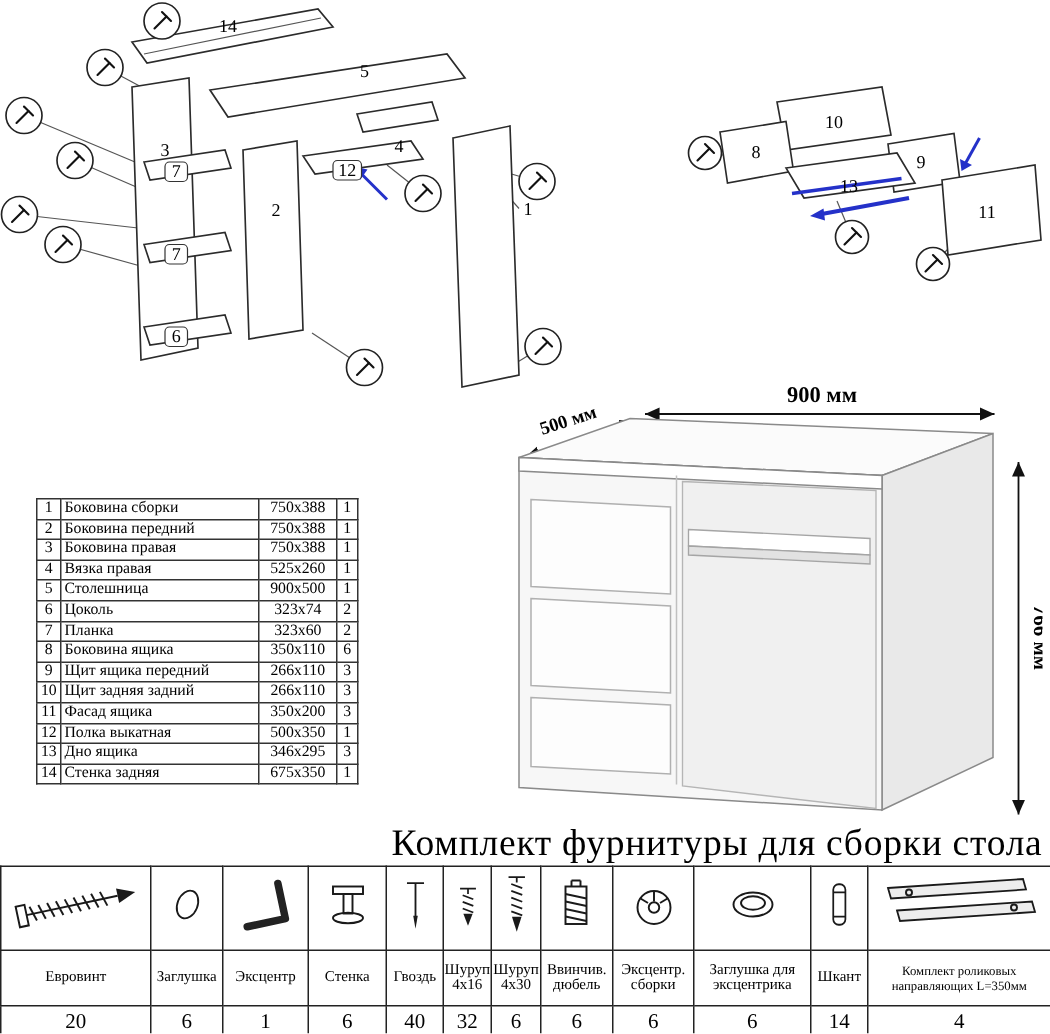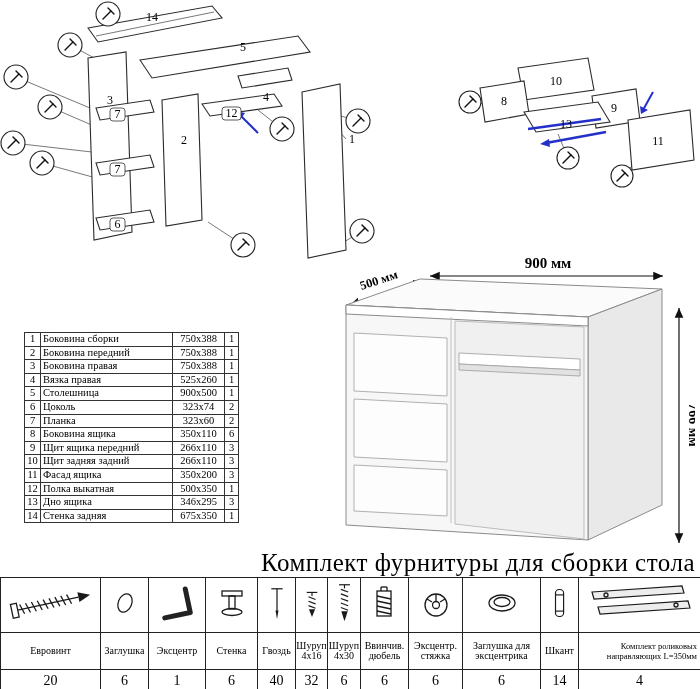--- a/index.html
+++ b/index.html
@@ -13,21 +13,21 @@
   .parts-table{position:absolute;left:24px;top:332px;width:214px;border-collapse:collapse;table-layout:fixed;}
   .parts-table td{border:0.8px solid #333;font-size:10.5px;line-height:12.6px;height:12.6px;
                   padding:0 2px;white-space:nowrap;overflow:hidden;}
   .pt-num,.pt-size,.pt-qty{text-align:center;}
   .hw-title{position:absolute;left:0;top:549px;width:680px;text-align:right;
             font-size:25px;letter-spacing:0.5px;margin-left:15px;}
   .hw-table{position:absolute;left:0;top:577px;width:700px;border-collapse:collapse;table-layout:fixed;}
   .hw-table td{border:1px solid #222;text-align:center;vertical-align:middle;padding:0;overflow:hidden;}
   .hw-icons td{height:52px;}
   .hw-names td{height:34px;font-size:10px;line-height:10.5px;padding:0;}
-  .hw-names td.small{font-size:8.5px;text-align:right;padding:1px 3px;}
+  .hw-names td.small{font-size:8.5px;text-align:center;padding:1px 3px;}
   .hw-qty td{height:22px;font-size:14px;}
 
   
   .pnl{fill:#ffffff;stroke:#2b2b2b;stroke-width:1.1;}
   .ldr{stroke:#555;stroke-width:0.8;}
   .co{fill:#ffffff;stroke:#222;stroke-width:1.1;}
   .scr{stroke:#111;stroke-width:1.4;stroke-linecap:round;fill:none;}
   .plabel{font-family:"Liberation Serif",serif;font-size:12px;fill:#000;text-anchor:middle;}
   .lbox{fill:#fff;stroke:#333;stroke-width:0.8;}
   .blue{stroke:#2431c9;fill:none;}
@@ -443,21 +443,21 @@
       </tr>
       <tr class="hw-names">
         <td>Евровинт</td>
         <td>Заглушка</td>
         <td>Эксцентр</td>
         <td>Стенка</td>
         <td>Гвоздь</td>
         <td>Шуруп 4x16</td>
         <td>Шуруп 4x30</td>
         <td>Ввинчив. дюбель</td>
-        <td>Эксцентр. стяжка</td>
+        <td>Эксцентр. сборки</td>
         <td>Заглушка для эксцентрика</td>
         <td>Шкант</td>
         <td class="small">Комплект роликовых направляющих L=350мм</td>
       </tr>
       <tr class="hw-qty">
         <td>20</td>
         <td>6</td>
         <td>1</td>
         <td>6</td>
         <td>40</td>

